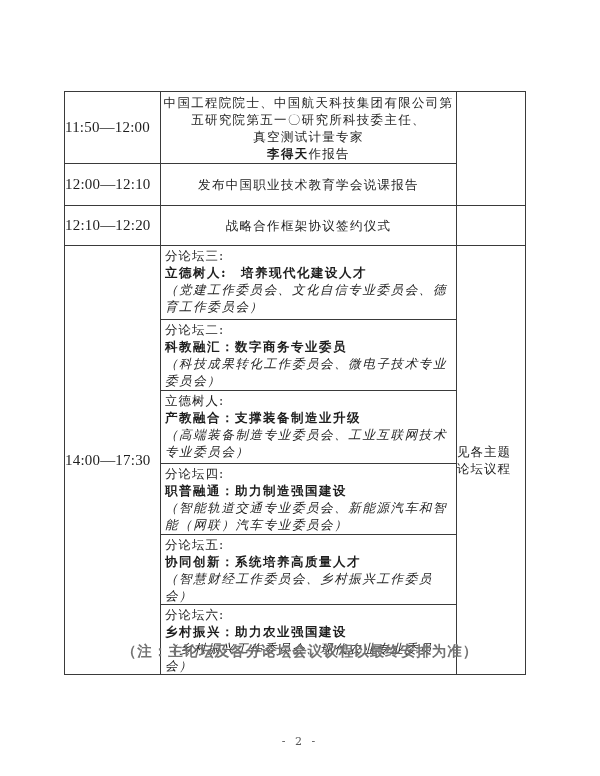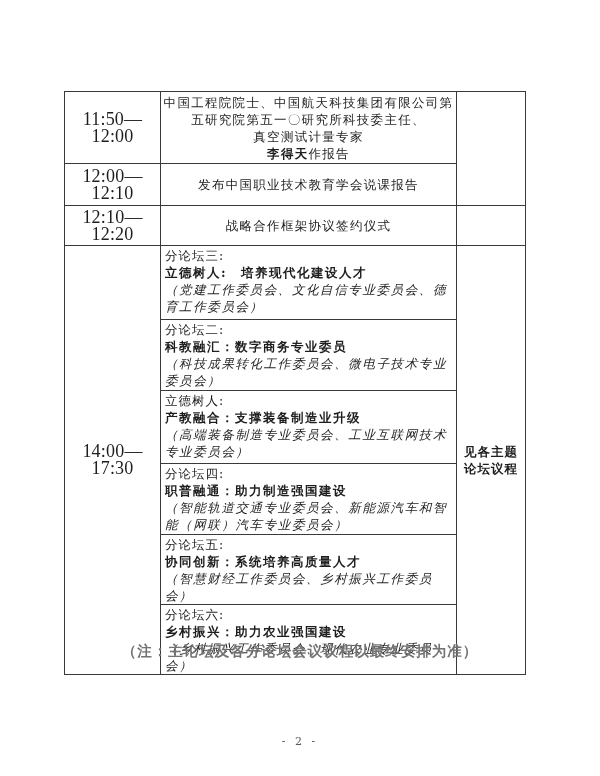--- a/index.html
+++ b/index.html
@@ -14,25 +14,25 @@
     width: 461px; border-collapse: collapse; table-layout: fixed;
     font-size: 12.5px; line-height: 17px;
   }
   table.agenda td {
     border: 1.2px solid #3a3a3a; padding: 0; vertical-align: middle;
   }
   col.c-time { width: 96px; }
   col.c-content { width: 296px; }
   col.c-note { width: 69px; }
   td.time {
-    text-align: center; font-family: "Liberation Serif", serif; font-size: 18px;
+    font-family: "Liberation Serif", serif; font-size: 15px;
     letter-spacing: 0.2px;
   }
   td.content { text-align: center; letter-spacing: 1.3px; }
-  td.note { text-align: center; letter-spacing: 1px; font-weight: bold; }
+  td.note { text-align: left; letter-spacing: 1px; }
   .row-keynote td { height: 71px; }
   .row-release td { height: 41px; }
   .row-sign td { height: 39px; }
   .forum { text-align: left !important; padding: 1px 0 0 4px !important; vertical-align: top !important; }
   .forum .flabel { display: block; text-align: left; letter-spacing: 1px; }
   .forum .ftitle { display: block; text-align: left; font-weight: bold; letter-spacing: 1.5px; }
   .forum .fdesc { display: block; letter-spacing: 1.6px; font-style: italic; }
   .f1 { height: 72px; } .f2 { height: 69px; } .f3 { height: 71px; }
   .f4 { height: 69px; } .f5 { height: 52px; } .f6 { height: 56px; }
   .bold { font-weight: bold; }

